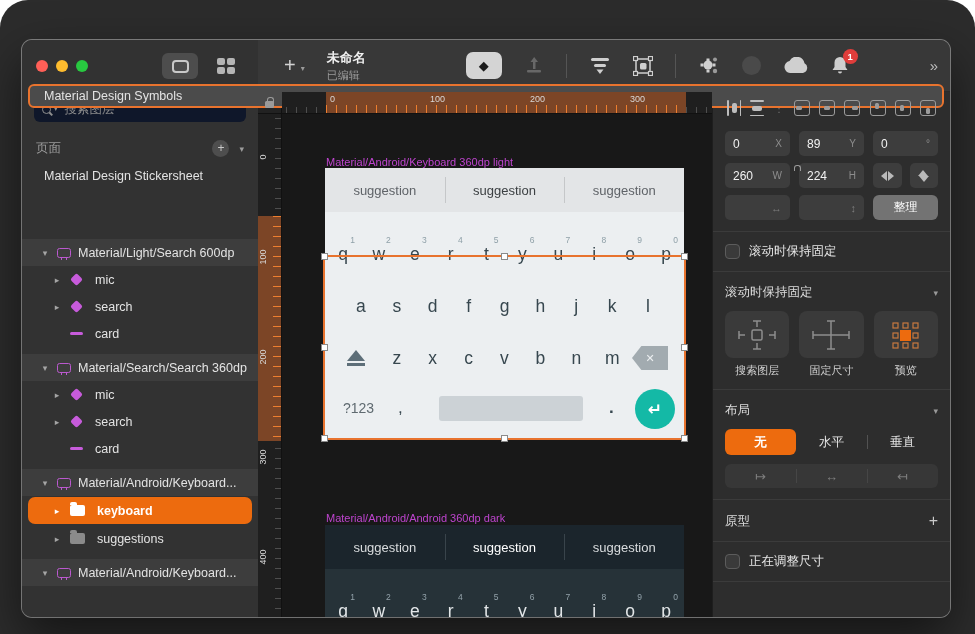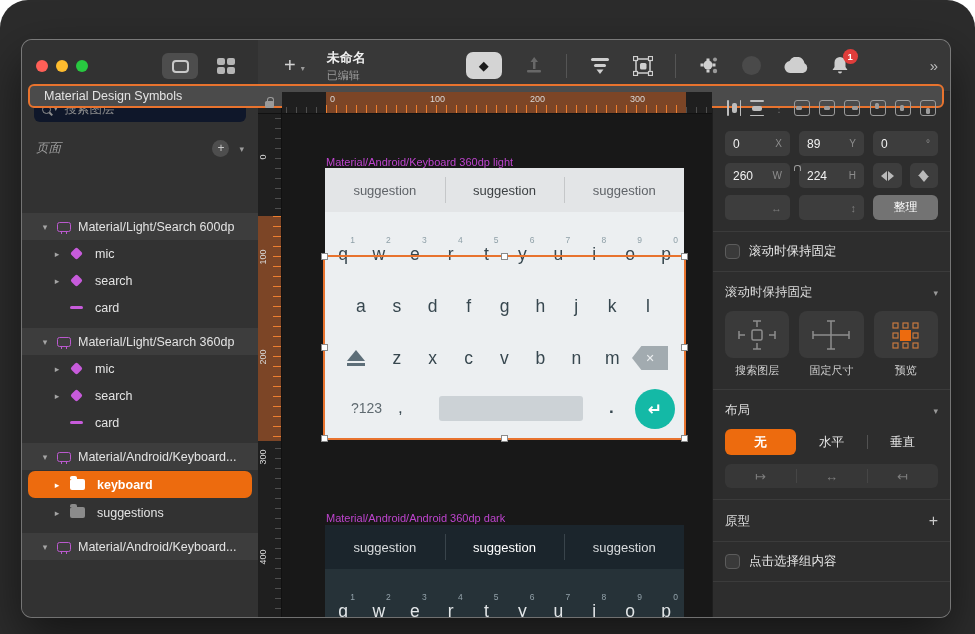--- a/index.html
+++ b/index.html
@@ -27,21 +27,21 @@
 
   .searchbox { margin:4px 12px 4px; height:26px; background:#0f172a; border-radius:6px;
     display:flex; align-items:center; padding:0 8px; gap:3px; }
   .mag { width:9px; height:9px; border:1.5px solid #8f8f8f; border-radius:50%; position:relative; flex:none; }
   .mag:after { content:''; position:absolute; width:4px; height:1.5px; background:#8f8f8f;
     bottom:-2px; right:-3px; transform:rotate(45deg); }
   .mini-chev { font-size:7px; color:#8f8f8f; }
   .search-ph { color:#8c8c8c; font-size:12.5px; margin-left:4px; }
 
   .pages-head { display:flex; align-items:center; padding:14px 14px 6px; }
-  .pages-title { color:#9c9c9c; font-size:12.5px;font-style:italic; }
+  .pages-title { color:#9c9c9c; font-size:12.5px; }
   .pg-add { margin-left:auto; width:17px; height:17px; border-radius:50%; background:#4e4e4e;
     color:#c9c9c9; font-size:12px; line-height:16px; text-align:center; }
   .pg-chev { color:#9c9c9c; font-size:9px; margin-left:10px; }
   .page-row { height:24px; display:flex; align-items:center; padding-left:14px; margin:1px 8px;
     color:#e3e3e3; font-size:12.5px; border-radius:6px; }
   .page-row.sel { background:#4b4b4b; }
 
   .layers { margin-top:50px; flex:1; overflow:hidden; font-size:12.5px; }
   .lrow { height:27px; display:flex; align-items:center; color:#e3e3e3; }
   .lrow.artboard { background:#3d3d3d; padding-left:18px; gap:7px; margin-top:7px; }
@@ -136,21 +136,21 @@
   .artboard-d .key .hint { color:#93a2aa; }
   .kr2 .key { width:35.9px; }
   .shift { position:absolute; left:22px; top:0; bottom:0; display:flex; flex-direction:column; align-items:center; justify-content:center; }
   .shift .arr { width:0; height:0; border-left:9px solid transparent; border-right:9px solid transparent;
     border-bottom:11px solid #5d6e78; }
   .shift .bar { width:18px; height:3px; background:#5d6e78; margin-top:2.5px; }
   .bksp { position:absolute; right:16px; top:8px; width:36px; height:24px; background:#a2abb0;
     clip-path:polygon(26% 0,100% 0,100% 100%,26% 100%,0 50%); display:flex; align-items:center; justify-content:center;
     color:#eceff1; font-size:11px; font-weight:bold; }
   .k4item { position:absolute; top:0; bottom:0; display:flex; align-items:center; }
-  .alt-label { left:18px; color:#5f6a70; font-size:14px;margin-left:8px; }
+  .alt-label { left:18px; color:#5f6a70; font-size:14px; }
   .comma { left:73px; color:#37474f; font-size:17px; }
   .spacebar { position:absolute; left:114px; top:8px; width:144px; height:25px; background:#ccd2d6; border-radius:3px; }
   .period { left:284px; color:#37474f; font-size:17px; font-weight:bold; }
   .enter { position:absolute; right:9px; top:1px; width:40px; height:40px; border-radius:50%;
     background:#14B9A6; display:flex; align-items:center; justify-content:center; color:#fff; font-size:17px; font-weight:bold; }
 
   .sel { position:absolute; left:-2px; right:-2px; top:43px; bottom:-2px; border:2px solid #E8732E; pointer-events:none; }
   .hndl { position:absolute; width:7px; height:7px; background:#fff; border:1px solid #8a8a8a; }
   .h-tl{left:-4px;top:-4px}.h-tc{left:50%;margin-left:-4px;top:-4px}.h-tr{right:-4px;top:-4px}
   .h-ml{left:-4px;top:50%;margin-top:-4px}.h-mr{right:-4px;top:50%;margin-top:-4px}
@@ -245,20 +245,21 @@
         <span class="mag"></span>
         <span class="mini-chev">▾</span>
         <span class="search-ph">搜索图层</span>
       </div>
 
       <div class="pages-head">
         <span class="pages-title">页面</span>
         <span class="pg-add">+</span>
         <span class="pg-chev">▾</span>
       </div>
+      <div class="page-row">Material Design Stickersheet</div>
       <div class="page-row sel">Material Design Symbols</div>
 
       <div class="layers" id="layer-list">
           <div class="lrow artboard">
             <span class="tri">▾</span>
             <span class="ab-ic"></span>
             <span style="margin-left:0">Material/Light/Search 600dp</span>
           </div>
           <div class="lrow child">
             <span class="tri">▸</span>
@@ -271,21 +272,21 @@
             <span style="margin-left:4px">search</span>
           </div>
           <div class="lrow child">
             <span class="tri"></span>
             <span class="dash"></span>
             <span style="margin-left:4px">card</span>
           </div>
           <div class="lrow artboard">
             <span class="tri">▾</span>
             <span class="ab-ic"></span>
-            <span style="margin-left:0">Material/Light/Search 360dp</span>
+            <span style="margin-left:0">Material/Search/Search 360dp</span>
           </div>
           <div class="lrow child">
             <span class="tri">▸</span>
             <span class="diamond"></span>
             <span style="margin-left:4px">mic</span>
           </div>
           <div class="lrow child">
             <span class="tri">▸</span>
             <span class="diamond"></span>
             <span style="margin-left:4px">search</span>
@@ -652,21 +653,21 @@
 
           <div class="sec-head">
             <span>原型</span>
             <span class="plus">+</span>
           </div>
 
           <div class="divider"></div>
 
           <div class="check-row">
             <span class="checkbox"></span>
-            <span>点击选择组内容</span>
+            <span>正在调整尺寸</span>
           </div>
 
           <div class="divider"></div>
 
         </div>
 
       </div>
     </div>
   </div>
 </div>

